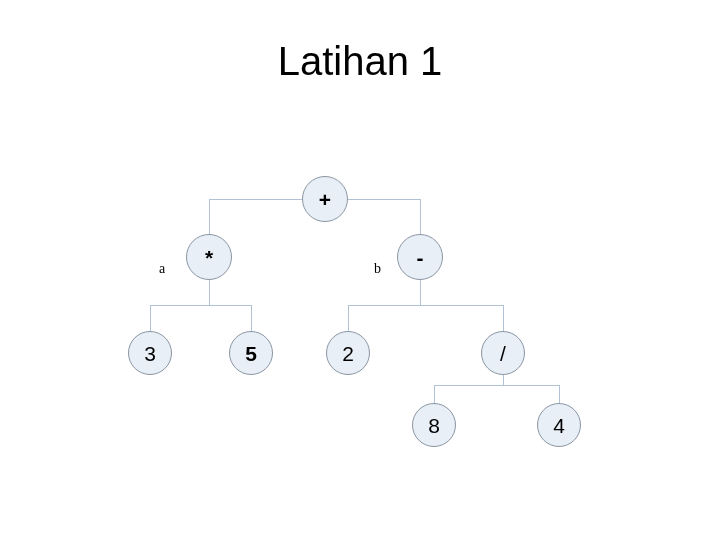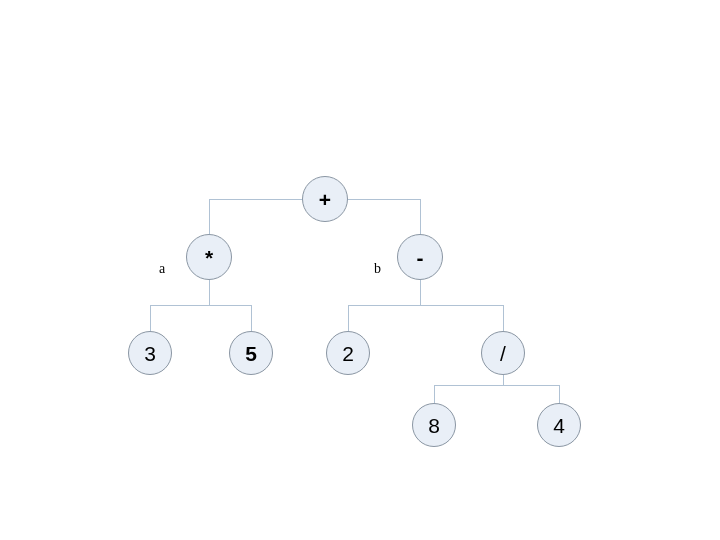--- a/index.html
+++ b/index.html
@@ -60,20 +60,21 @@
     font-family: "Liberation Serif", serif;
     font-size: 14px;
     line-height: 14px;
     color: #000000;
   }
 </style>
 </head>
 <body>
 
 <div class="slide">
+  <div class="slide-title">Latihan 1</div>
   <div class="tree-canvas">
       <div class="edge" style="left: 209px; top: 199px; width: 93px; height: 1px; background: rgb(176, 194, 212);"></div>
       <div class="edge" style="left: 209px; top: 199px; width: 1px; height: 35px; background: rgb(176, 194, 212);"></div>
       <div class="edge" style="left: 348px; top: 199px; width: 72px; height: 1px; background: rgb(176, 194, 212);"></div>
       <div class="edge" style="left: 420px; top: 199px; width: 1px; height: 35px; background: rgb(176, 194, 212);"></div>
       <div class="edge" style="left: 209px; top: 280px; width: 1px; height: 25px; background: rgb(176, 194, 212);"></div>
       <div class="edge" style="left: 150px; top: 305px; width: 101px; height: 1px; background: rgb(176, 194, 212);"></div>
       <div class="edge" style="left: 150px; top: 305px; width: 1px; height: 26px; background: rgb(176, 194, 212);"></div>
       <div class="edge" style="left: 251px; top: 305px; width: 1px; height: 26px; background: rgb(176, 194, 212);"></div>
       <div class="edge" style="left: 420px; top: 280px; width: 1px; height: 25px; background: rgb(176, 194, 212);"></div>

